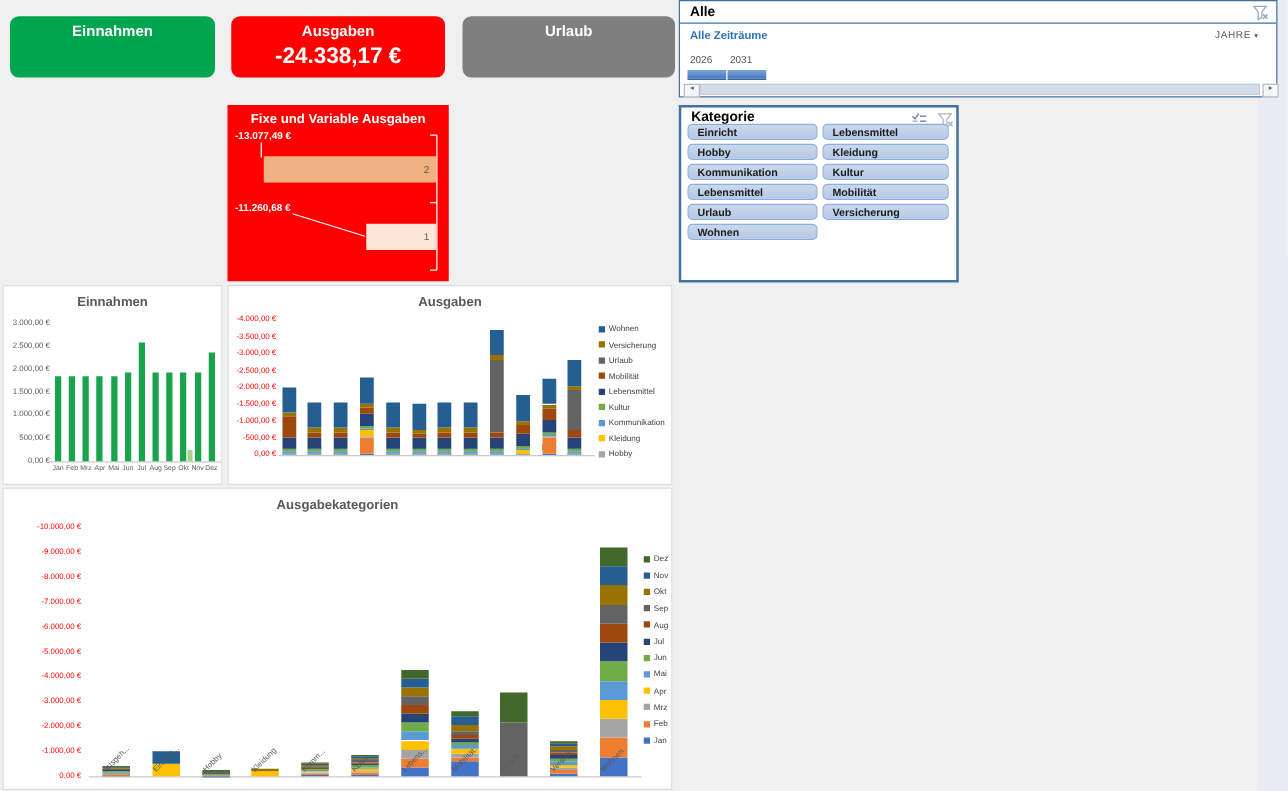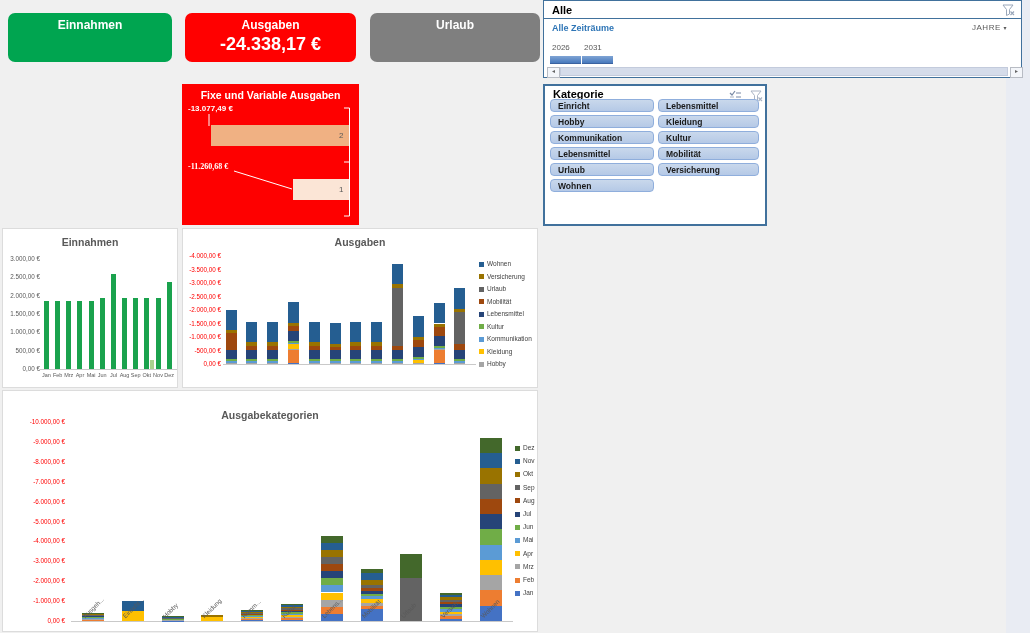--- a/index.html
+++ b/index.html
@@ -93,21 +93,21 @@
         <div class="kbtn" style="position: relative;">Urlaub</div>
         <div class="kbtn" style="position: relative;">Versicherung</div>
         <div class="kbtn" style="position: relative;">Wohnen</div>
       </div>
   </div>
 
 
   <div class="panel" id="fixe-panel" style="left:182px;top:84px;width:177px;height:141px;background:#fe0000;border:none;">
     <div class="ct" style="top:5px;color:#fff;">Fixe und Variable Ausgaben</div>
     <div class="fixlbl" style="left:6px;top:20px;">-13.077,49 €</div>
-    <div class="fixlbl" style="left:6px;top:78px;font-family:Liberation Serif, serif;">-11.260,68 €</div>
+    <div class="fixlbl" style="left:6px;top:78px;">-11.260,68 €</div>
     <svg class="icon-svg" style="left:0;top:0;" width="177" height="141" viewBox="0 0 177 141">
       <path d="M27 30 L27 42" stroke="#fff" stroke-width="1"></path>
       <path d="M52 87 L110 105" stroke="#fff" stroke-width="1"></path>
       <path d="M167.5 24 L167.5 132 M162 24 H167.5 M162 78 H167.5 M162 132 H167.5" stroke="#fff" stroke-width="1" fill="none"></path>
     </svg>
     <div class="bar" id="fixe-bar-2" style="left: 29.1284px; top: 41px; height: 21px; width: 137.872px; background: rgb(240, 177, 131);"></div>
     <div class="barnum" style="left:157px;top:47px;">2</div>
     <div class="bar" id="fixe-bar-1" style="top: 95px; height: 21px; width: 56.4785px; left: 110.522px; background: rgb(251, 229, 214);"></div>
     <div class="barnum" style="left:157px;top:101px;">1</div>
   </div>
@@ -282,21 +282,21 @@
         <div class="legitem" style="left: 0px; top: 37.5px;"><span class="legsq" style="background: rgb(158, 72, 14);"></span><span>Mobilität</span></div>
         <div class="legitem" style="left: 0px; top: 50px;"><span class="legsq" style="background: rgb(38, 68, 120);"></span><span>Lebensmittel</span></div>
         <div class="legitem" style="left: 0px; top: 62.5px;"><span class="legsq" style="background: rgb(112, 173, 71);"></span><span>Kultur</span></div>
         <div class="legitem" style="left: 0px; top: 75px;"><span class="legsq" style="background: rgb(91, 155, 213);"></span><span>Kommunikation</span></div>
         <div class="legitem" style="left: 0px; top: 87.5px;"><span class="legsq" style="background: rgb(255, 192, 0);"></span><span>Kleidung</span></div>
         <div class="legitem" style="left: 0px; top: 100px;"><span class="legsq" style="background: rgb(165, 165, 165);"></span><span>Hobby</span></div>
       </div>
     </div>
 
   <div class="panel" id="kategorien-panel" style="left:2px;top:390px;width:536px;height:242px;">
-    <div class="ct" style="top:18px;">Ausgabekategorien</div>
+    <div class="ct" style="top:7px;">Ausgabekategorien</div>
   <div class="tick red" style="left: 4px; top: 27px; width: 58px;">-10.000,00 €</div>
       <div class="tick red" style="left: 4px; top: 46.9px; width: 58px;">-9.000,00 €</div>
       <div class="tick red" style="left: 4px; top: 66.8px; width: 58px;">-8.000,00 €</div>
       <div class="tick red" style="left: 4px; top: 86.7px; width: 58px;">-7.000,00 €</div>
       <div class="tick red" style="left: 4px; top: 106.6px; width: 58px;">-6.000,00 €</div>
       <div class="tick red" style="left: 4px; top: 126.5px; width: 58px;">-5.000,00 €</div>
       <div class="tick red" style="left: 4px; top: 146.4px; width: 58px;">-4.000,00 €</div>
       <div class="tick red" style="left: 4px; top: 166.3px; width: 58px;">-3.000,00 €</div>
       <div class="tick red" style="left: 4px; top: 186.2px; width: 58px;">-2.000,00 €</div>
       <div class="tick red" style="left: 4px; top: 206.1px; width: 58px;">-1.000,00 €</div>

